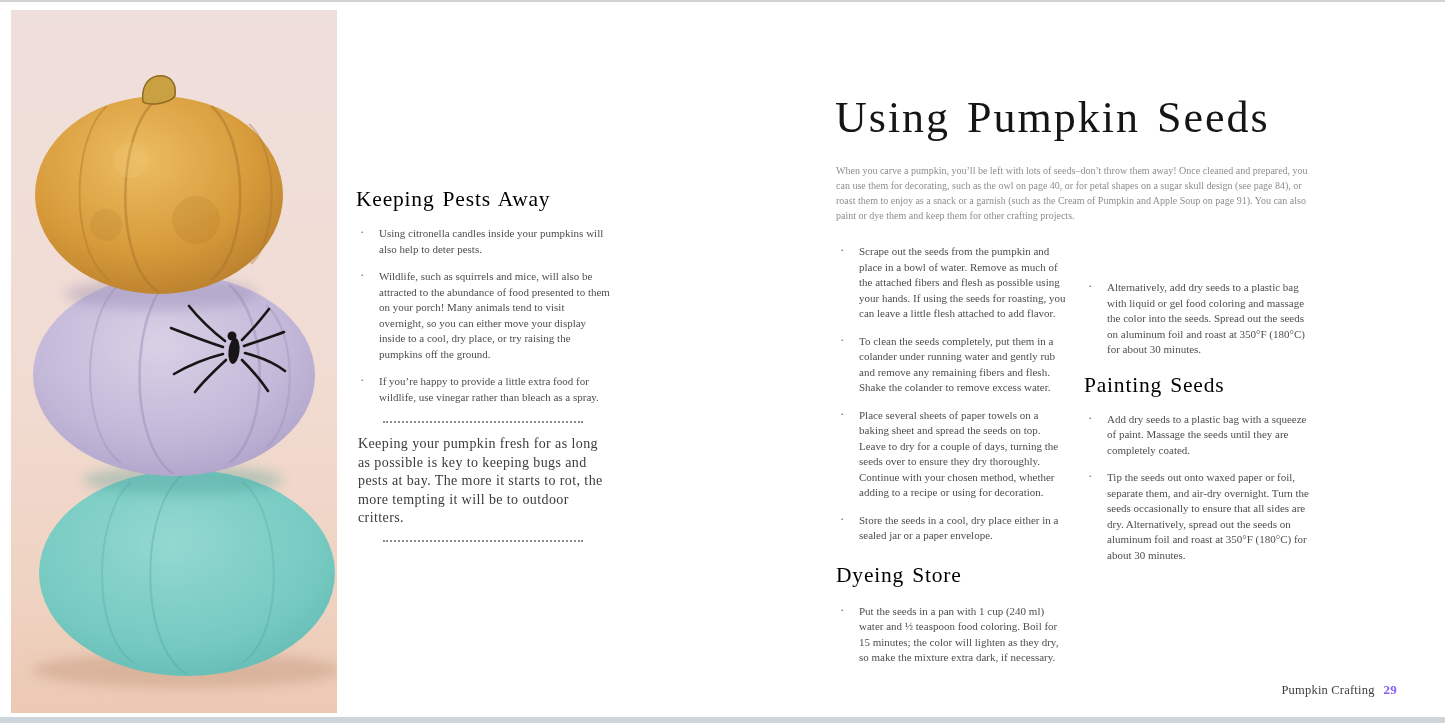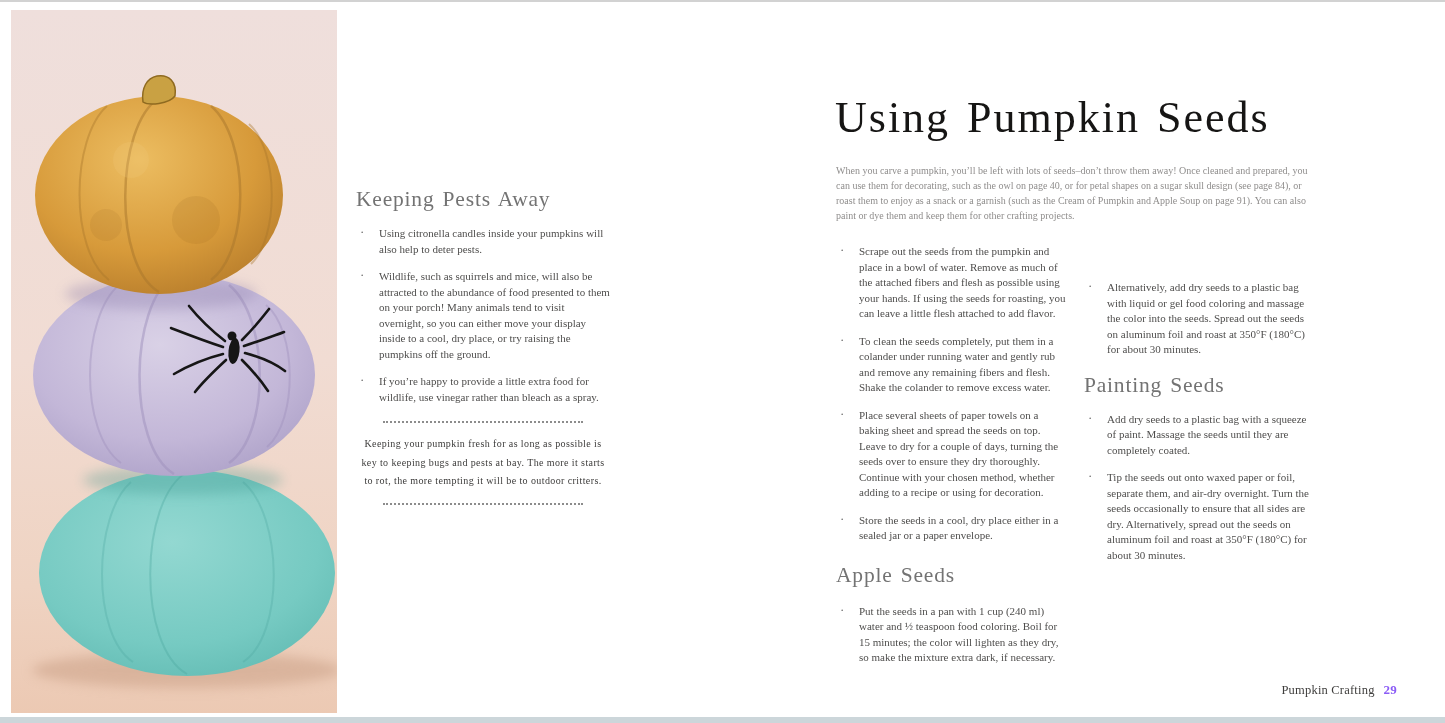--- a/index.html
+++ b/index.html
@@ -19,29 +19,29 @@
   
   .col { position:absolute; color:#4f4e4d; font-size:11px; line-height:15.5px; }
   .col1 { left:356px; top:162px; width:254px; }
 
   .item { position:relative; padding-left:23px; margin-bottom:12px; }
   .dot  { position:absolute; left:4px; top:-2px; color:#6b6b6b; font-size:13px; }
   .dot::before { content:"\00B7"; }
   .item p { text-align:left; }
 
   h2.sec, h3.sec {
-    font-weight:400; color:#737373; font-size:21.5px; line-height:26px;
+    font-weight:400; color:#000000; font-size:21.5px; line-height:26px;
     letter-spacing:0.8px; word-spacing:2px;
   }
   .col1 h2.sec { margin:24px 0 14px 0; }
 
   .quoteblock { margin-top:16px; }
   .dotted-rule { border-top:2px dotted #8c8c8c; width:200px; margin:0 auto; height:0; }
   .quote {
-    text-align:center; font-size:10px; line-height:18.5px; letter-spacing:0.4px;
+    font-size:14px; line-height:18.5px; letter-spacing:0.4px;
     color:#3c3b3a; margin:12px 2px;
   }
 
   
   .rp-title {
     position:absolute; left:835px; top:94px;
     font-size:44px; line-height:48px; font-weight:400; color:#161514;
     letter-spacing:2px; word-spacing:4px; white-space:nowrap;text-align:center;
   }
   .rp-intro {
@@ -188,21 +188,21 @@
     </div>
     <div class="item">
       <span class="dot"></span>
       <p>Place several sheets of paper towels on a baking sheet and spread the seeds on top. Leave to dry for a couple of days, turning the seeds over to ensure they dry thoroughly. Continue with your chosen method, whether adding to a recipe or using for decoration.</p>
     </div>
     <div class="item">
       <span class="dot"></span>
       <p>Store the seeds in a cool, dry place either in a sealed jar or a paper envelope.</p>
     </div>
 
-    <h3 class="sec dyeing">Apple Seeds</h3>
+    <h3 class="sec dyeing">Dyeing Store</h3>
 
     <div class="item">
       <span class="dot"></span>
       <p>Put the seeds in a pan with 1 cup (240 ml) water and ½ teaspoon food coloring. Boil for 15 minutes; the color will lighten as they dry, so make the mixture extra dark, if necessary.</p>
     </div>
   </section>
 
   <section class="col col3">
     <div class="item">
       <span class="dot"></span>

